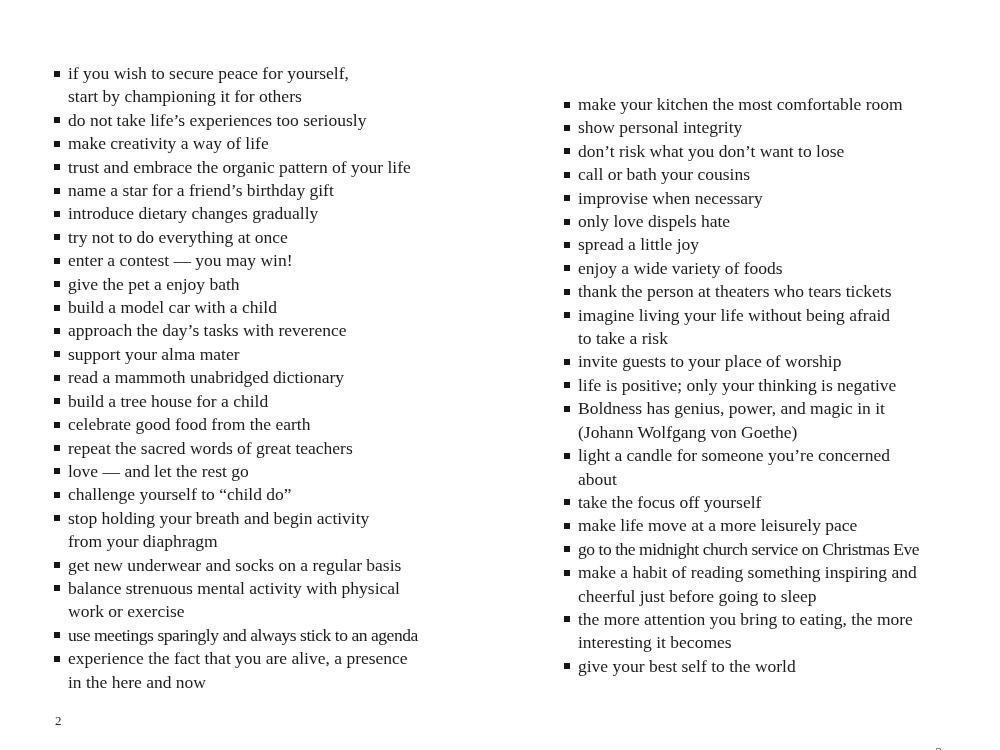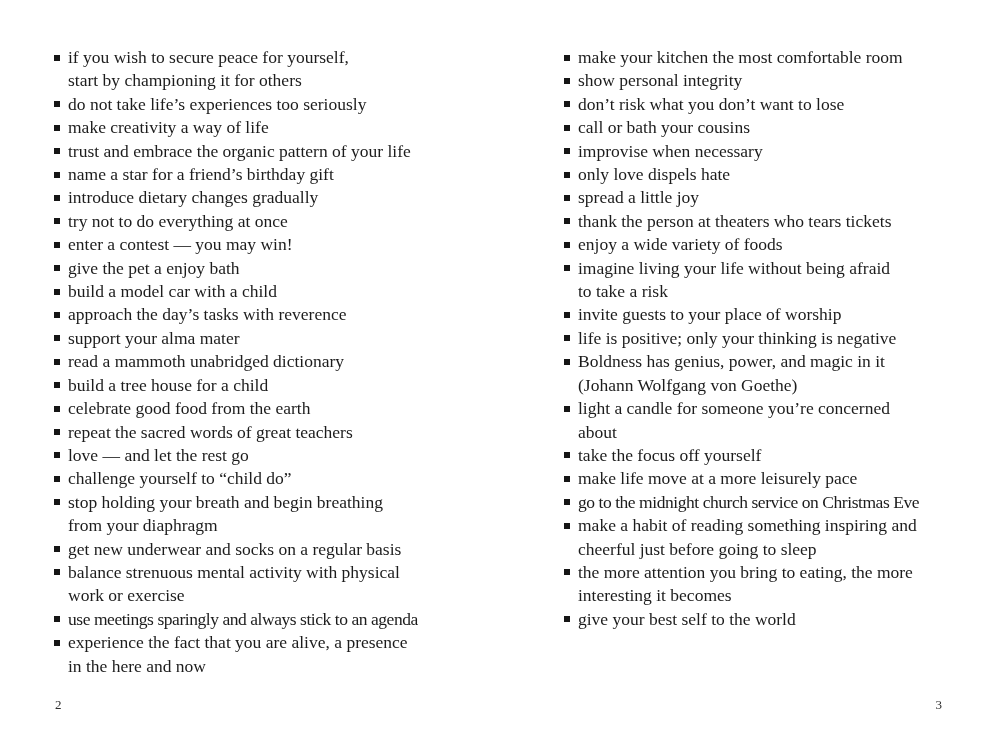--- a/index.html
+++ b/index.html
@@ -11,27 +11,27 @@
     position: relative;
     width: 1000px;
     height: 750px;
     background: #ffffff;
     overflow: hidden;
     font-family: "Liberation Serif", "DejaVu Serif", serif;
     color: #1c1c1c;
   }
   .page {
     position: absolute;
-    top: 0;
+    top: 16px;
     width: 500px;
     height: 668px;
     text-decoration: underline;
   }
   .page-left  { left: 0; }
-  .page-right { left: 500px; }
+  .page-right { left: 500px; margin-top: 31px; }
   .content {
     position: absolute;
     top: 46px;
     width: 430px;
   }
   .page-left  .content { left: 54px; }
   .page-right .content { left: 64px; }
   .item {
     display: flex;
     align-items: flex-start;
@@ -213,21 +213,21 @@
           </span>
           <span class="lines">
             <div class="line">challenge yourself to “child do”</div>
           </span>
         </div>
         <div class="item">
           <span class="bullet-box">
             <span class="bullet-square"></span>
           </span>
           <span class="lines">
-            <div class="line">stop holding your breath and begin breathing</div>
+            <div class="line">stop holding your breath and begin activity</div>
             <div class="line">from your diaphragm</div>
           </span>
         </div>
         <div class="item">
           <span class="bullet-box">
             <span class="bullet-square"></span>
           </span>
           <span class="lines">
             <div class="line">get new underwear and socks on a regular basis</div>
           </span>
@@ -318,29 +318,29 @@
           </span>
           <span class="lines">
             <div class="line">spread a little joy</div>
           </span>
         </div>
         <div class="item">
           <span class="bullet-box">
             <span class="bullet-square"></span>
           </span>
           <span class="lines">
+            <div class="line">enjoy a wide variety of foods</div>
+          </span>
+        </div>
+        <div class="item">
+          <span class="bullet-box">
+            <span class="bullet-square"></span>
+          </span>
+          <span class="lines">
             <div class="line">thank the person at theaters who tears tickets</div>
-          </span>
-        </div>
-        <div class="item">
-          <span class="bullet-box">
-            <span class="bullet-square"></span>
-          </span>
-          <span class="lines">
-            <div class="line">enjoy a wide variety of foods</div>
           </span>
         </div>
         <div class="item">
           <span class="bullet-box">
             <span class="bullet-square"></span>
           </span>
           <span class="lines">
             <div class="line">imagine living your life without being afraid</div>
             <div class="line">to take a risk</div>
           </span>

